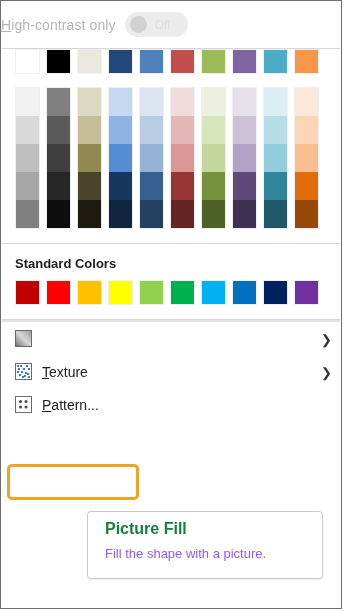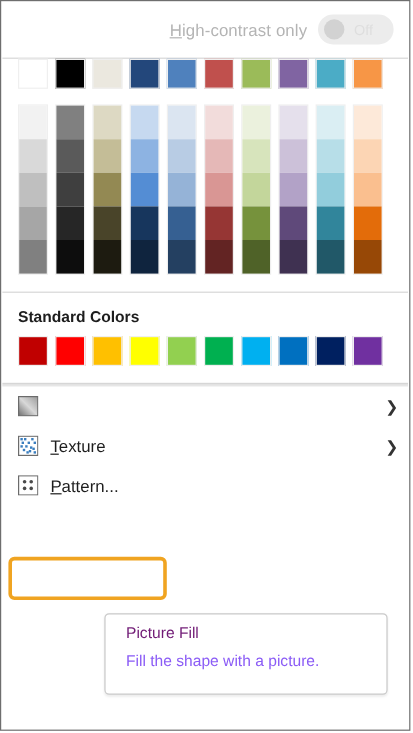--- a/index.html
+++ b/index.html
@@ -15,21 +15,21 @@
     width:342px;height:609px;
     margin:0;
     border:1px solid #6e6e6e;
     background:#ffffff;
     box-sizing:border-box;
   }
 
   
   .hdr{
     height:47px;
-    display:flex;align-items:center;justify-content:flex-end;
+    display:flex;align-items:center;
     padding-right:13px;
     box-sizing:border-box;
   }
   .hdr-label{
     font-size:14px;color:#b4b4b4;margin-right:9px;letter-spacing:.1px;
   }
   .hdr-label u{text-decoration:underline;}
   .toggle{
     position:relative;
     width:63px;height:25px;border-radius:13px;
@@ -111,21 +111,21 @@
   
   .tip{
     position:absolute;
     left:86px;top:510px;width:236px;height:68px;
     background:#ffffff;
     border:1px solid #c9c9c9;border-radius:4px;
     box-sizing:border-box;
     padding:8px 0 0 17px;
     box-shadow:0 1px 2px rgba(0,0,0,.07);
   }
-  .tip-title{font-size:13px;font-weight:normal;color:#701a75;}
+  .tip-title{font-size:16px;font-weight:bold;color:#15803d;}
   .tip-body{font-size:13px;color:#8b5cf6;margin-top:8px;}
 </style>
 </head>
 <body>
 
 <div id="root">
 
   <div class="hdr">
     <div class="hdr-label"><u>H</u><span>igh-contrast only</span></div>
     <div class="toggle">

